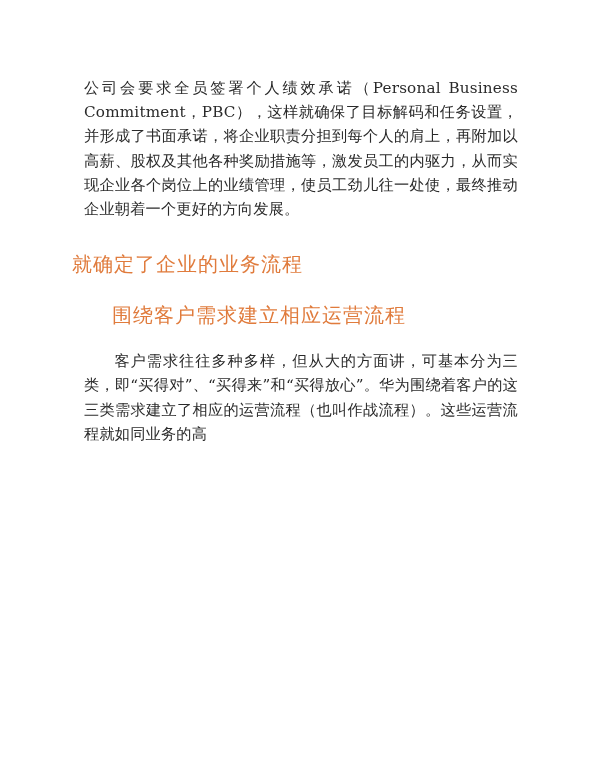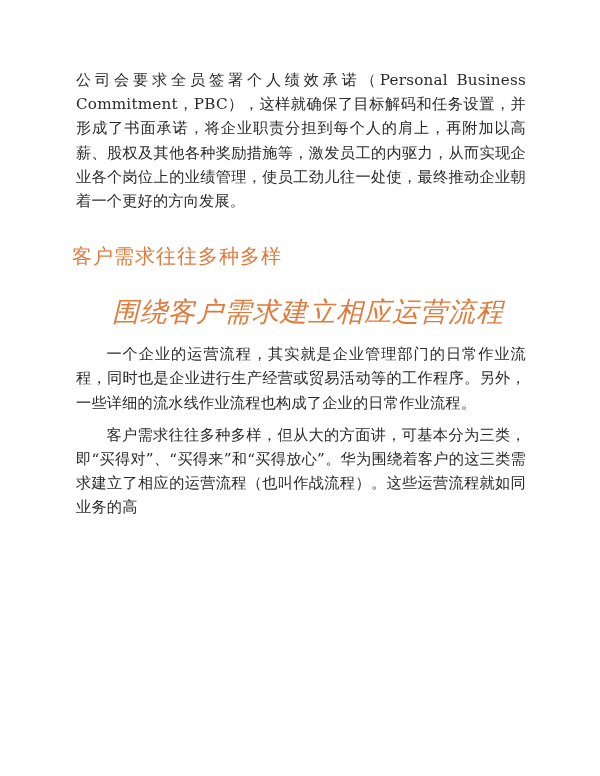--- a/index.html
+++ b/index.html
@@ -17,56 +17,54 @@
     }
     .page {
       position: absolute;
       left: 72px;
       top: 64px;
       width: 458px;
     }
     .para {
       font-size: 15.2px;
       line-height: 24.2px;
-      margin: 4px;
+      margin: 12px;
       text-align: justify;
       letter-spacing: 0.2px;
     }
     .indent {
       text-indent: 2em;
     }
     .heading {
       color: #e07b3c;
       font-family: "DejaVu Sans", "Liberation Sans", sans-serif;
       font-weight: normal;
       margin: 0;
       letter-spacing: 1px;
     }
     .h1 {
       font-size: 20px;
       margin-top: 30px;
       margin-bottom: 24px;
     }
     .h2 {
-      font-size: 27px;
+      font-size: 20px;
       margin-left: 40px;
       margin-top: 24px;
-      margin-bottom: 12px;
-      font-style: italic;
+      margin-bottom: 20px;
     }
     .gap {
       margin-top: 8px;
     }
   </style>
 </head>
 <body>
 
 <div class="page">
   <p class="para">公司会要求全员签署个人绩效承诺（Personal Business Commitment，PBC），这样就确保了目标解码和任务设置，并形成了书面承诺，将企业职责分担到每个人的肩上，再附加以高薪、股权及其他各种奖励措施等，激发员工的内驱力，从而实现企业各个岗位上的业绩管理，使员工劲儿往一处使，最终推动企业朝着一个更好的方向发展。</p>
 
-  <h2 class="heading h1">客户需求往往多种多样</h2>
+  <h2 class="heading h1">就确定了企业的业务流程</h2>
 
 
   <h3 class="heading h2">围绕客户需求建立相应运营流程</h3>
 
-  <p class="para indent">一个企业的运营流程，其实就是企业管理部门的日常作业流程，同时也是企业进行生产经营或贸易活动等的工作程序。另外，一些详细的流水线作业流程也构成了企业的日常作业流程。</p>
   <p class="para indent gap">客户需求往往多种多样，但从大的方面讲，可基本分为三类，即“买得对”、“买得来”和“买得放心”。华为围绕着客户的这三类需求建立了相应的运营流程（也叫作战流程）。这些运营流程就如同业务的高</p>
 </div>
 
 </body></html>

